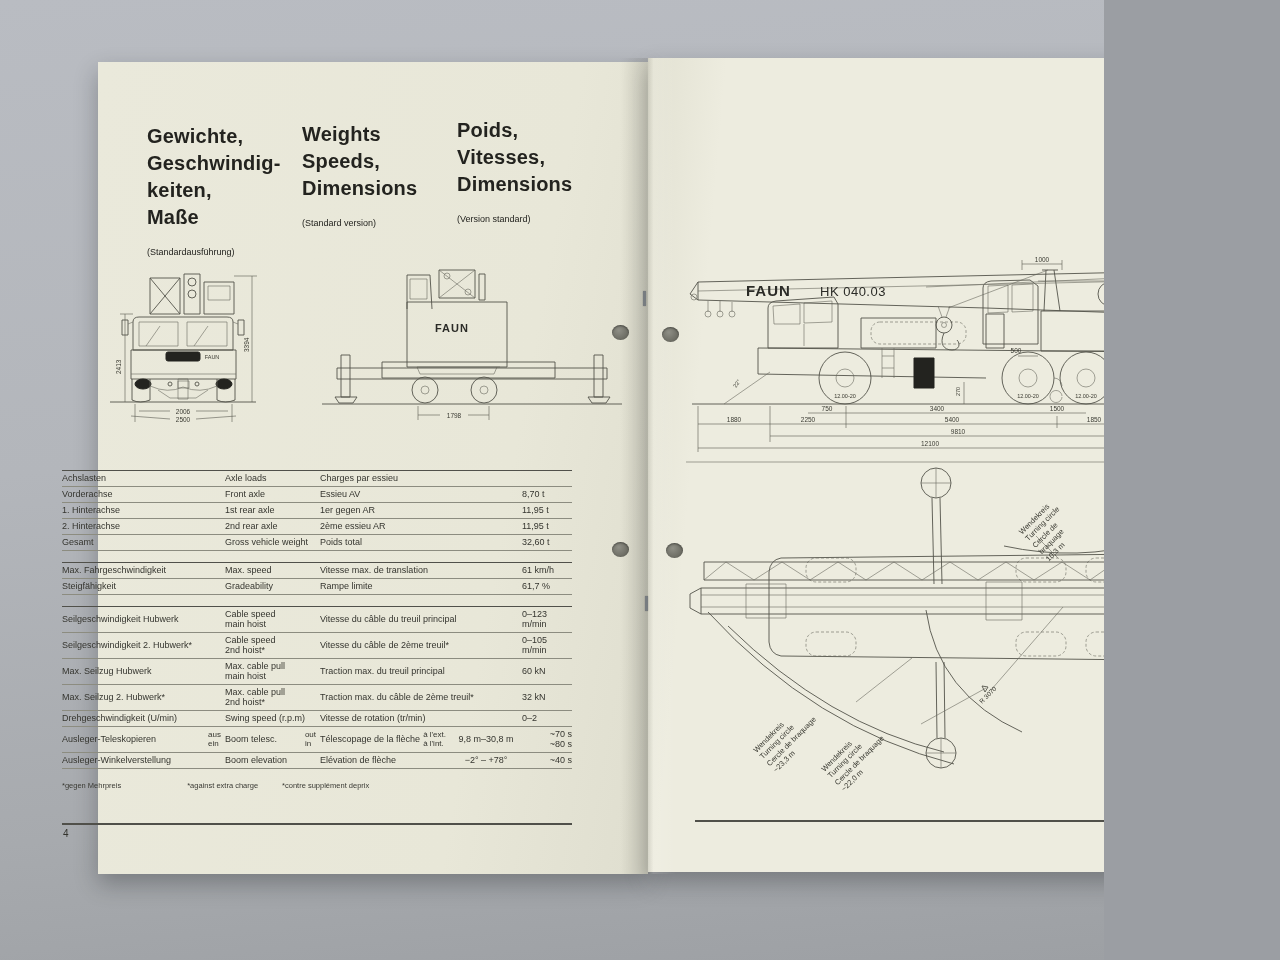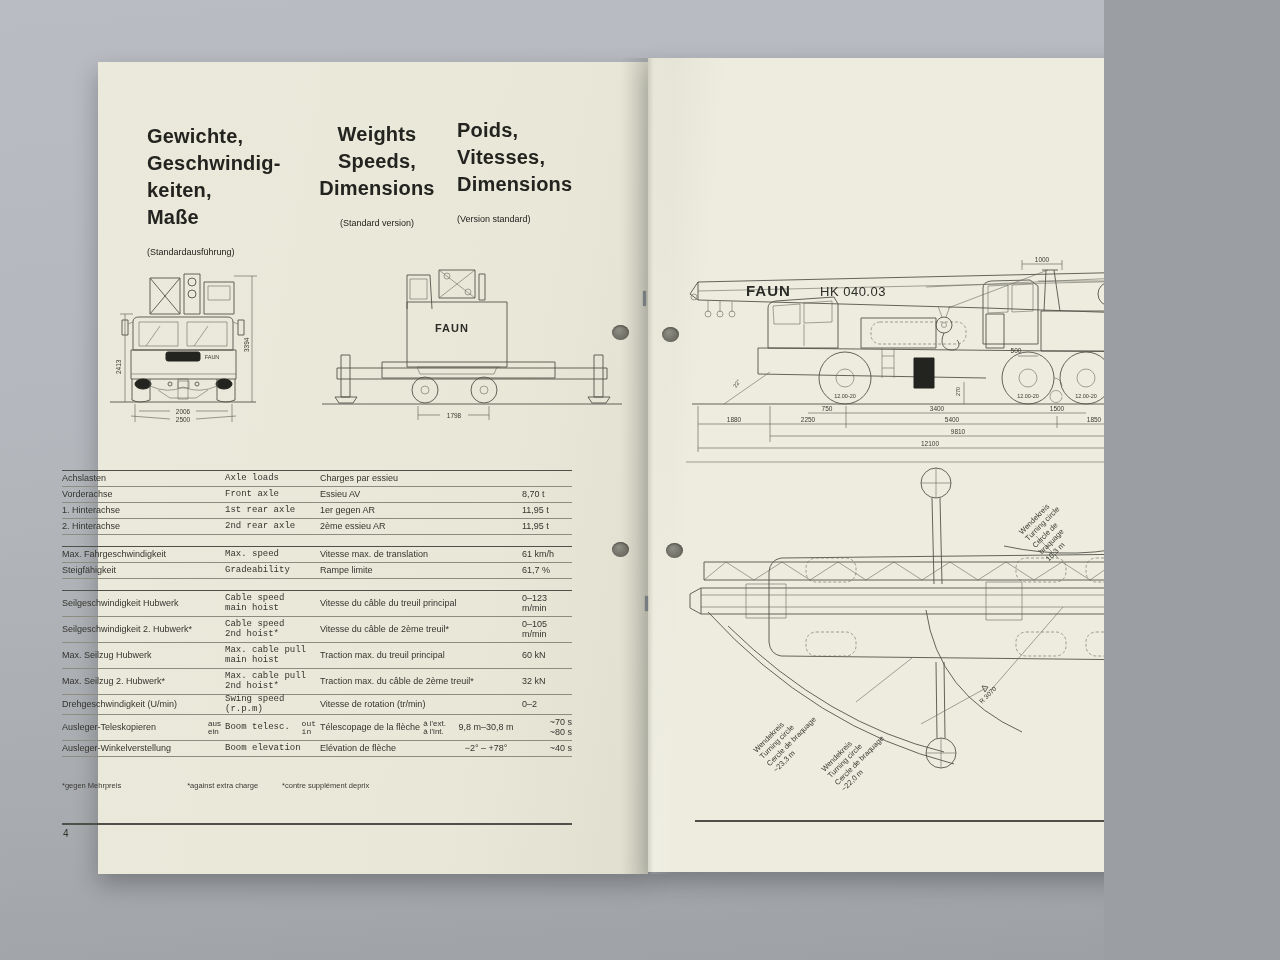--- a/index.html
+++ b/index.html
@@ -19,21 +19,21 @@
   .hdr{position:absolute;font-size:20px;line-height:27px;font-weight:600;letter-spacing:.2px;white-space:pre-line;color:#23231f;}
   .hdr .sub{display:block;font-size:9px;font-weight:400;margin-top:8px;letter-spacing:0;}
   
   #spec-table{position:absolute;left:62px;top:470px;width:510px;font-size:9px;color:#35352f;}
   .tgroup{border-top:1.5px solid #50504a;}
   .gap{height:11px;}
   .trow{display:flex;align-items:center;border-bottom:1px solid #8c8c80;min-height:15px;}
   .trow.tall{min-height:25px;}
   .c{white-space:pre-line;line-height:1.08;}
   .c.de{width:163px;display:flex;align-items:center;}
-  .c.en{width:95px;display:flex;align-items:center;font-family:Liberation Mono, monospace;}
+  .c.en{width:95px;display:flex;align-items:center;}
   .c.fr{flex:1;display:flex;align-items:center;}
   .c.val{width:50px;display:block;}
   .c.val2{width:72px;text-align:center;display:block;}
   .c.time{width:50px;text-align:right;display:block;}
   .subcol{margin-left:auto;font-size:8px;line-height:1.05;text-align:left;white-space:pre-line;padding-right:4px;}
   #footnotes{position:absolute;left:62px;top:781px;width:510px;font-size:7.5px;color:#3a3a34;display:flex;}
   #footnotes .f2{margin-left:66px;} #footnotes .f3{margin-left:24px;}
   .pagerule{position:absolute;height:1.5px;background:#50504a;}
   .pagenum{position:absolute;font-size:10px;color:#33332d;}
   
@@ -69,21 +69,21 @@
   <div class="staple" style="left:643px;top:291px;"></div>
   <div class="staple" style="left:645px;top:596px;"></div>
 
   <div class="hdr" style="left:147px;top:96px;width:150px;">
     <span>Gewichte,
 Geschwindig-
 keiten,
 Maße</span>
     <span class="sub">(Standardausführung)</span>
   </div>
-  <div class="hdr" style="left:302px;top:94px;width:150px;text-align:center;">
+  <div class="hdr" style="left:302px;top:94px;width:150px;">
     <span>Weights
 Speeds,
 Dimensions</span>
     <span class="sub">(Standard version)</span>
   </div>
   <div class="hdr" style="left:457px;top:90px;width:160px;">
     <span>Poids,
 Vitesses,
 Dimensions</span>
     <span class="sub">(Version standard)</span>
@@ -213,20 +213,26 @@
         <div class="c de">1. Hinterachse</div>
         <div class="c en">1st rear axle</div>
         <div class="c fr">1er gegen AR</div>
         <div class="c val">11,95 t</div>
       </div>
       <div class="trow">
         <div class="c de">2. Hinterachse</div>
         <div class="c en">2nd rear axle</div>
         <div class="c fr">2ème essieu AR</div>
         <div class="c val">11,95 t</div>
+      </div>
+      <div class="trow">
+        <div class="c de">Gesamt</div>
+        <div class="c en">Gross vehicle weight</div>
+        <div class="c fr">Poids total</div>
+        <div class="c val">32,60 t</div>
       </div>
     </div>
     <div class="gap"></div>
     <div class="tgroup">
       <div class="trow">
         <div class="c de">Max. Fahrgeschwindigkeit</div>
         <div class="c en">Max. speed</div>
         <div class="c fr">Vitesse max. de translation</div>
         <div class="c val">61 km/h</div>
       </div>

